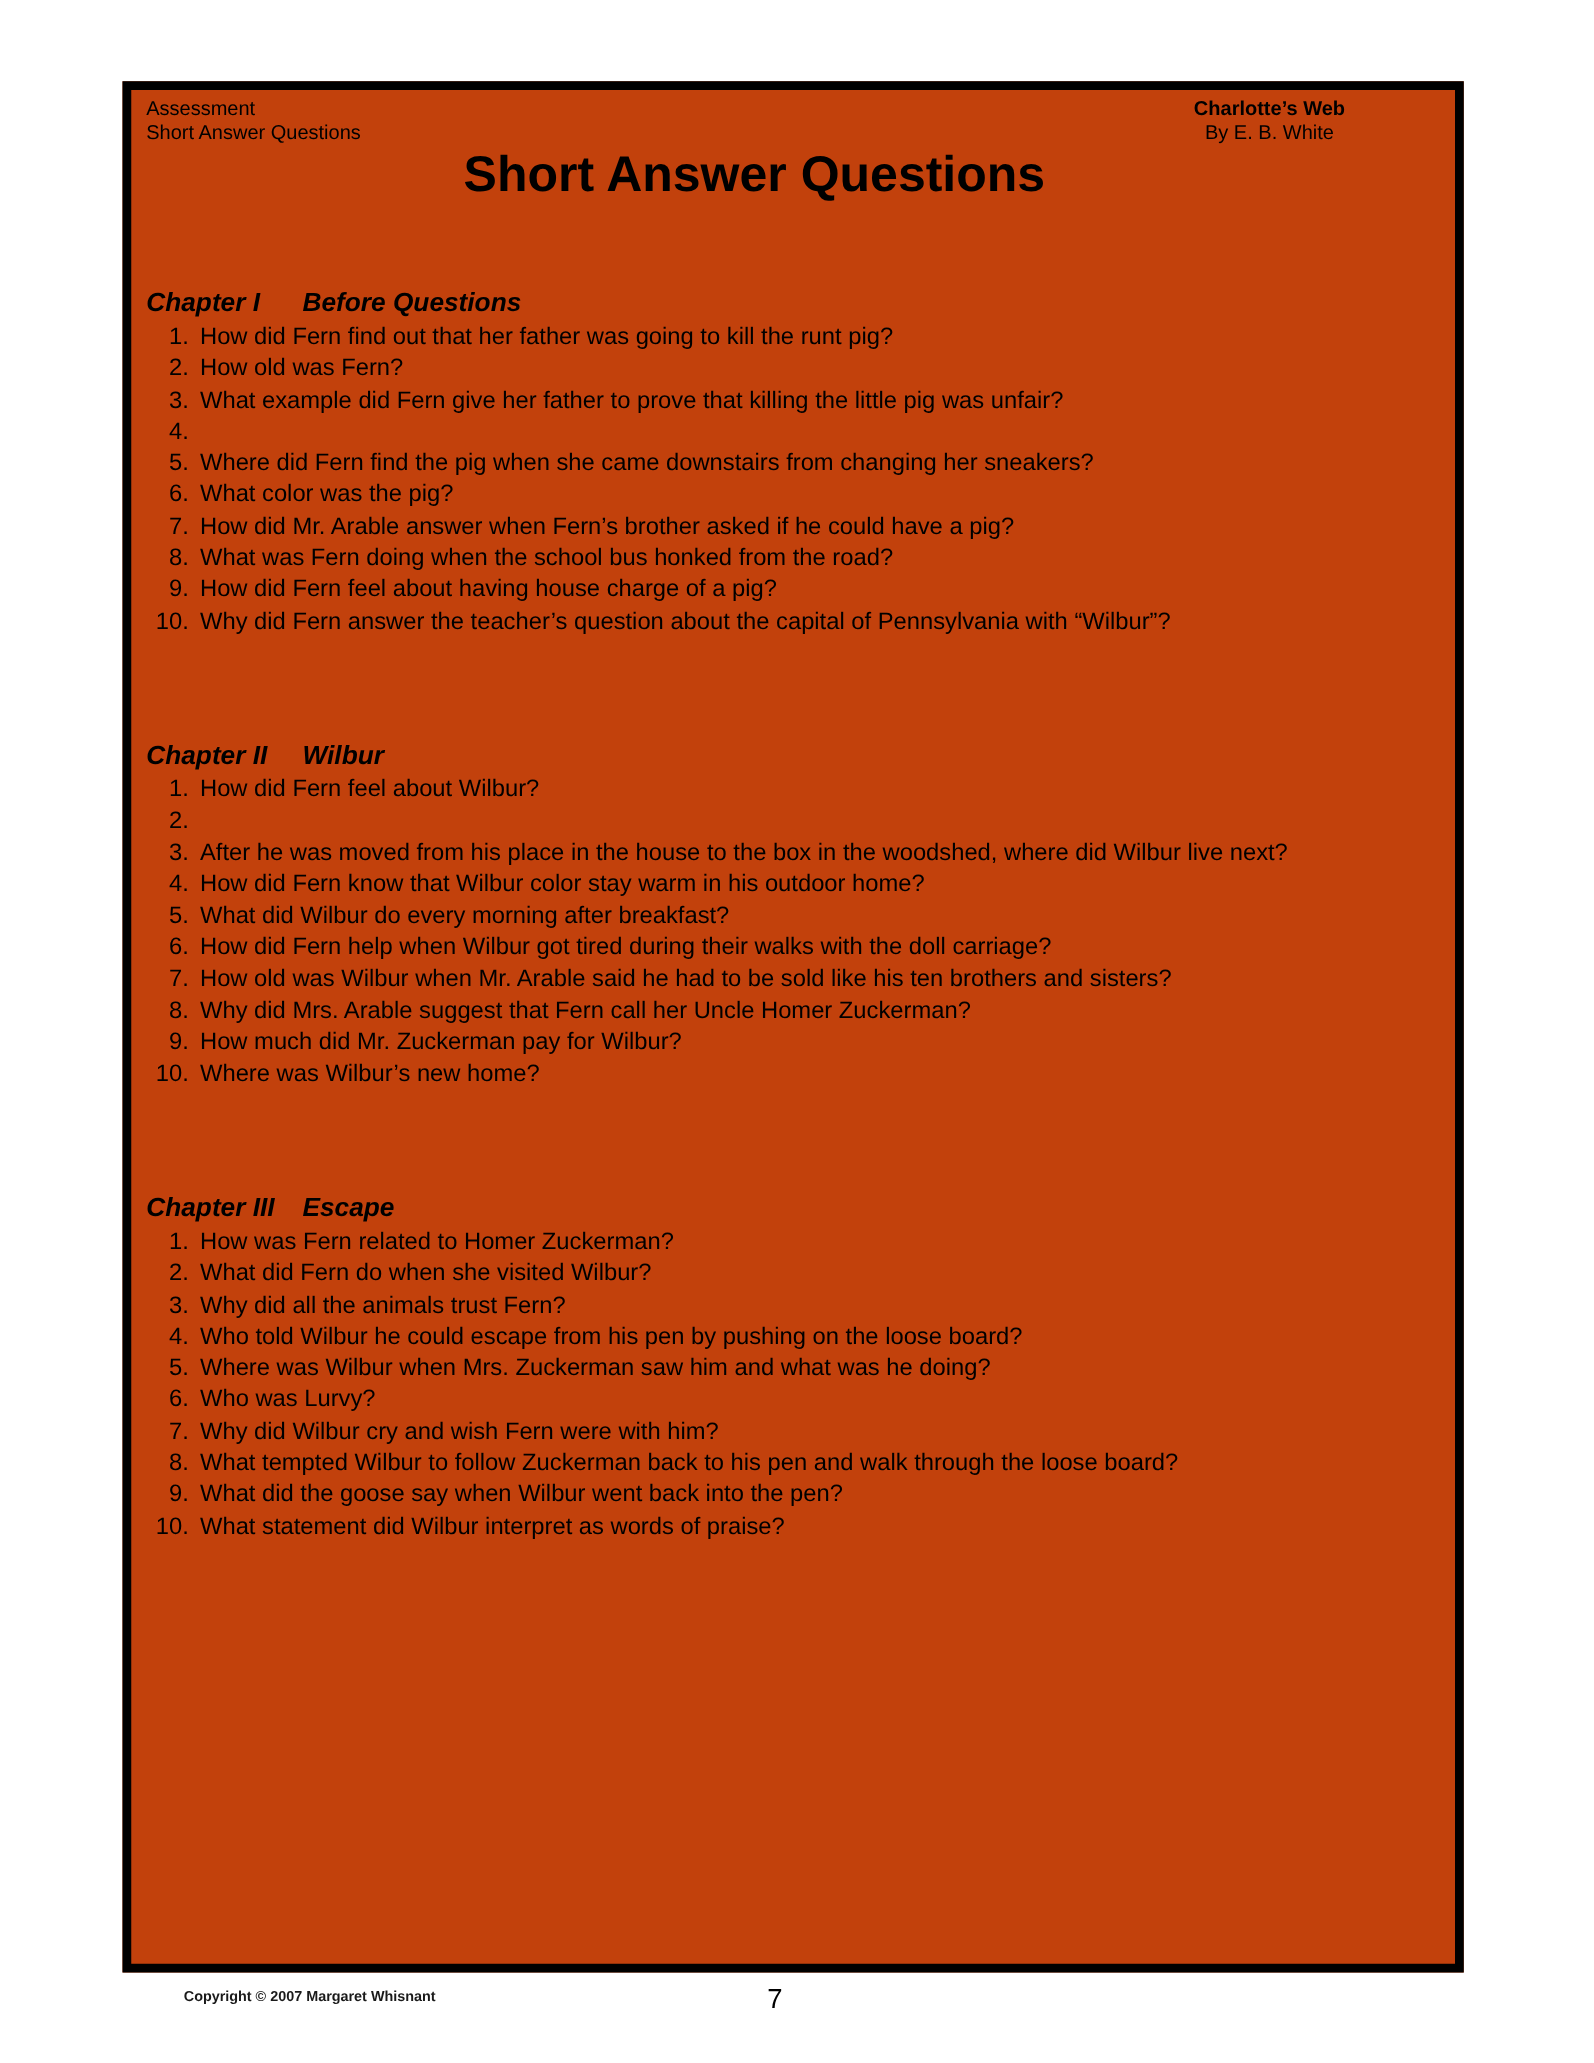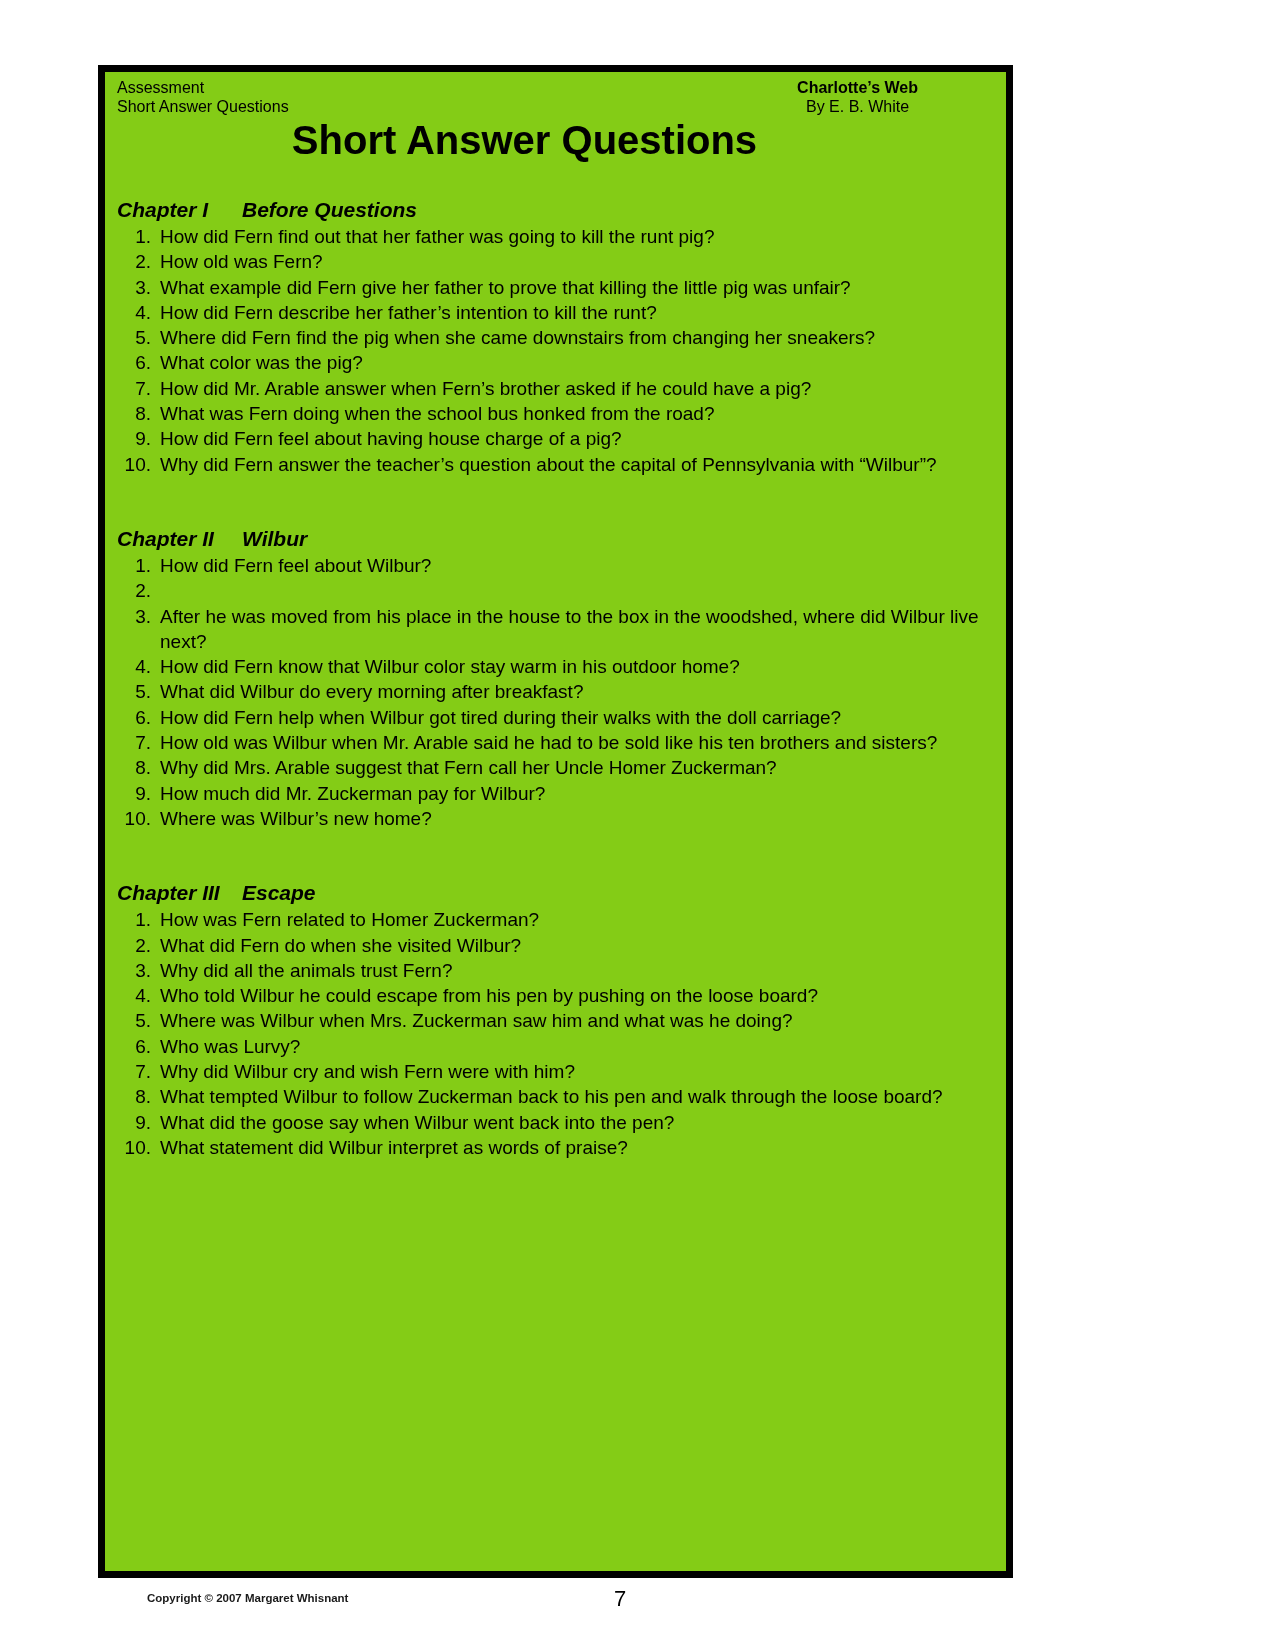--- a/index.html
+++ b/index.html
@@ -11,25 +11,25 @@
     width: 1275px;
     height: 1650px;
     position: relative;
     font-family: "Liberation Sans", sans-serif;
     color: #000000;
   }
   .sheet-border {
     position: absolute;
     left: 98px;
     top: 65px;
-    width: 915px;
+    width: 1073px;
     height: 1513px;
     border: 7px solid #000000;
     box-sizing: border-box;
-    background: #84cc16;
+    background: #c2410c;
     overflow: hidden;
   }
   .sheet-inner {
     padding: 6px 10px 0 8px;
   }
   .doc-header {
     display: flex;
     justify-content: space-between;
     align-items: flex-start;
   }
@@ -59,20 +59,21 @@
   .chapter-heading {
     margin: 0 0 3px 4px;
     font-size: 21px;
     line-height: 22px;
     font-weight: bold;
     font-style: italic;
   }
   .chapter-heading .chapter-label {
     display: inline-block;
     min-width: 125px;
+    margin-top: 33px;
   }
   .question-list {
     list-style: none;
     margin: 2px 0 0 0;
     padding: 0;
     font-size: 19px;
     line-height: 25.3px;
   }
   .question-item { display: flex; }
   .question-item .num {
@@ -132,21 +133,20 @@
             <li class="question-item">
               <span class="num">2.</span>
               <span class="qtext">How old was Fern?</span>
             </li>
             <li class="question-item">
               <span class="num">3.</span>
               <span class="qtext">What example did Fern give her father to prove that killing the little pig was unfair?</span>
             </li>
             <li class="question-item">
               <span class="num">4.</span>
-              <span class="qtext">How did Fern describe her father’s intention to kill the runt?</span>
             </li>
             <li class="question-item">
               <span class="num">5.</span>
               <span class="qtext">Where did Fern find the pig when she came downstairs from changing her sneakers?</span>
             </li>
             <li class="question-item">
               <span class="num">6.</span>
               <span class="qtext">What color was the pig?</span>
             </li>
             <li class="question-item">

